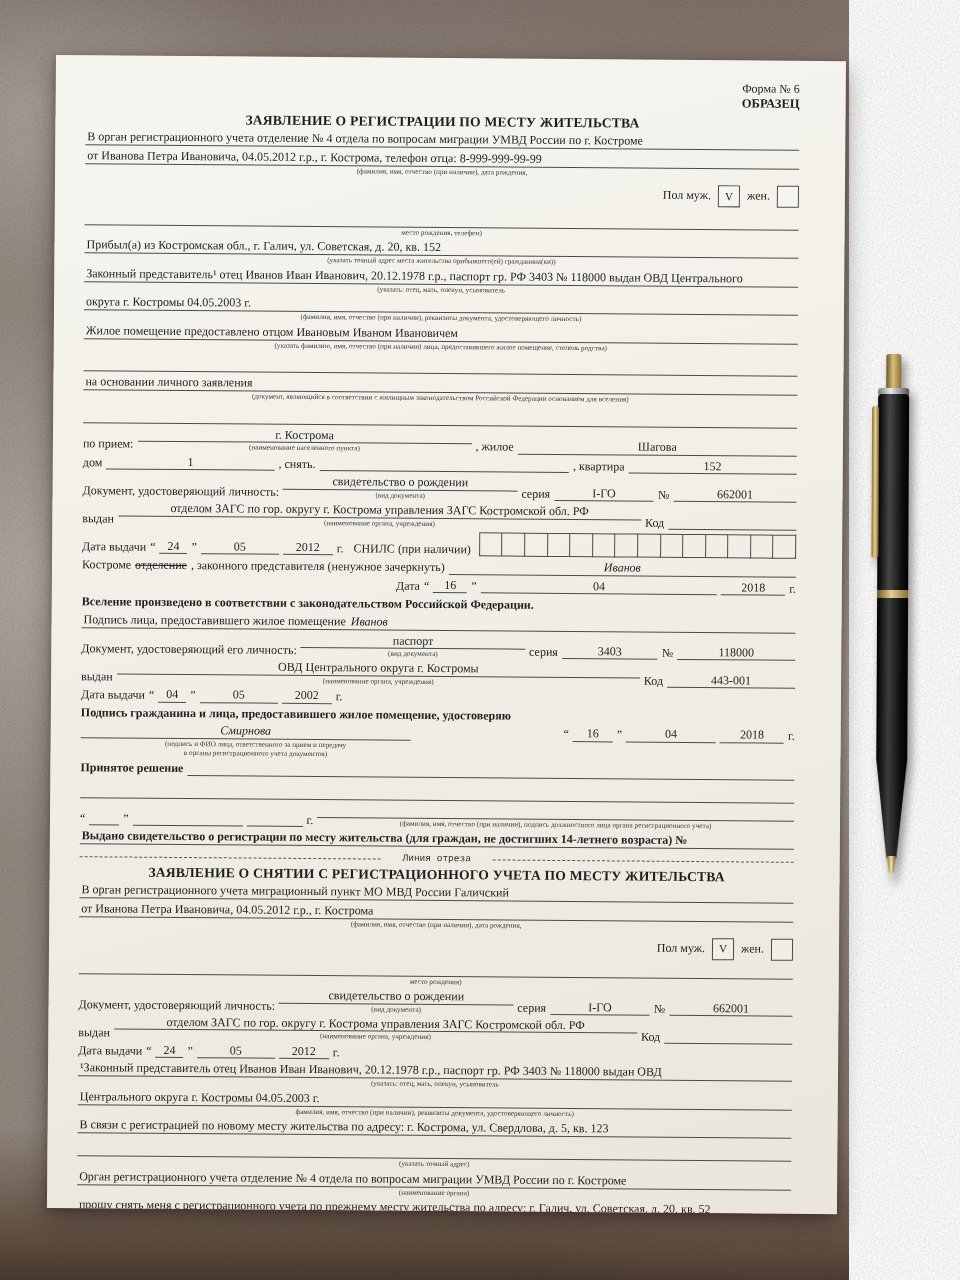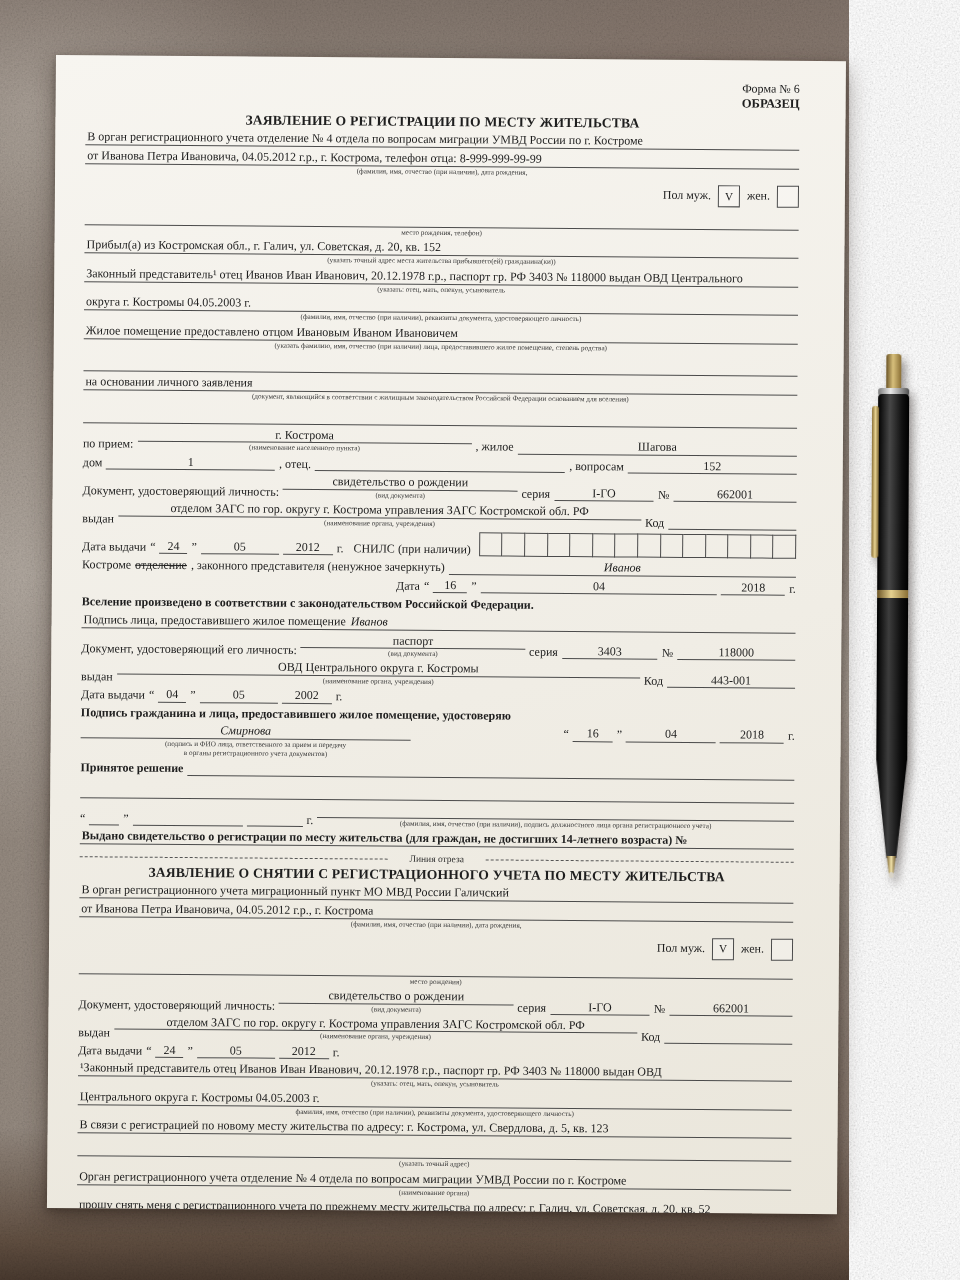--- a/index.html
+++ b/index.html
@@ -41,21 +41,21 @@
   .sexr{justify-content:flex-end;gap:7px;margin-top:6px;align-items:center;}
   .cbx{width:20px;height:20px;border:1px solid #4b4b4b;display:inline-flex;
        align-items:center;justify-content:center;font-size:11px;background:rgba(255,255,255,.25);}
   .boxes{display:flex;flex:1;margin-left:4px;}
   .cell{flex:1;height:22px;border:1px solid #4b4b4b;border-left:none;}
   .cell:first-child{border-left:1px solid #4b4b4b;}
   .right55{margin-left:auto;width:56%;}
   .capblock{width:330px;text-align:center;margin-left:10px;}
   .cut{display:flex;align-items:center;margin-top:7px;font-size:9.5px;color:#2c2c2c;}
   .dash{flex:1;border-top:1px dashed #555;height:0;}
-  .cutlbl{margin:0 22px;}
+  .cutlbl{margin:0 22px;font-family:Liberation Mono, monospace;}
   .sp{margin-top:8px;}
 
   
   .pen{position:absolute;left:869px;top:354px;width:48px;height:530px;
        transform:rotate(.3deg);filter:drop-shadow(4px 6px 5px rgba(30,22,18,.45));}
   .pen div{position:absolute;}
   .pen .button{left:16px;top:0;width:15px;height:36px;border-radius:3px 3px 1px 1px;
     background:linear-gradient(90deg,#6b5426,#d8c07c 45%,#8a6f35);}
   .pen .shoulder{left:8px;top:34px;width:31px;height:8px;border-radius:3px;
     background:linear-gradient(90deg,#7c7c7c,#e9e9e9 40%,#4f4f4f);}
@@ -132,23 +132,23 @@
           <span class="bl">г. Кострома</span>
           <span class="cap">(наименование населенного пункта)</span>
         </span>
       <span class="lbl">, жилое</span>
       <span class="bl f18">Шагова</span>
     </div>
 
     <div class="r">
       <span class="lbl">дом</span>
       <span class="bl f12">1</span>
-      <span class="lbl">, отец.</span>
+      <span class="lbl">, снять.</span>
       <span class="bl f16 f18"></span>
-      <span class="lbl">, вопросам</span>
+      <span class="lbl">, квартира</span>
       <span class="bl f12">152</span>
     </div>
 
     <div class="r">
       <span class="lbl">Документ, удостоверяющий личность:</span>
       <span class="col f20">
           <span class="bl">свидетельство о рождении</span>
           <span class="cap">(вид документа)</span>
         </span>
       <span class="lbl">серия</span>

